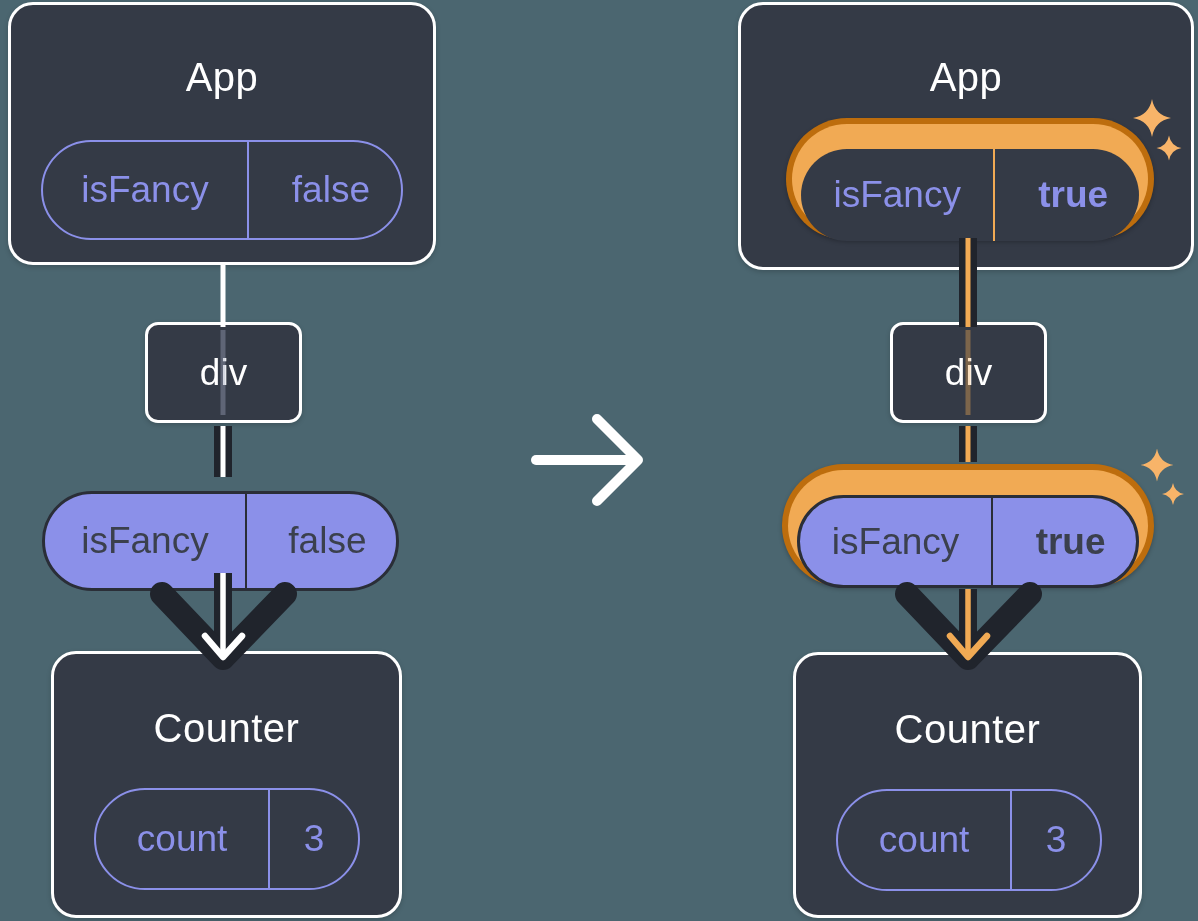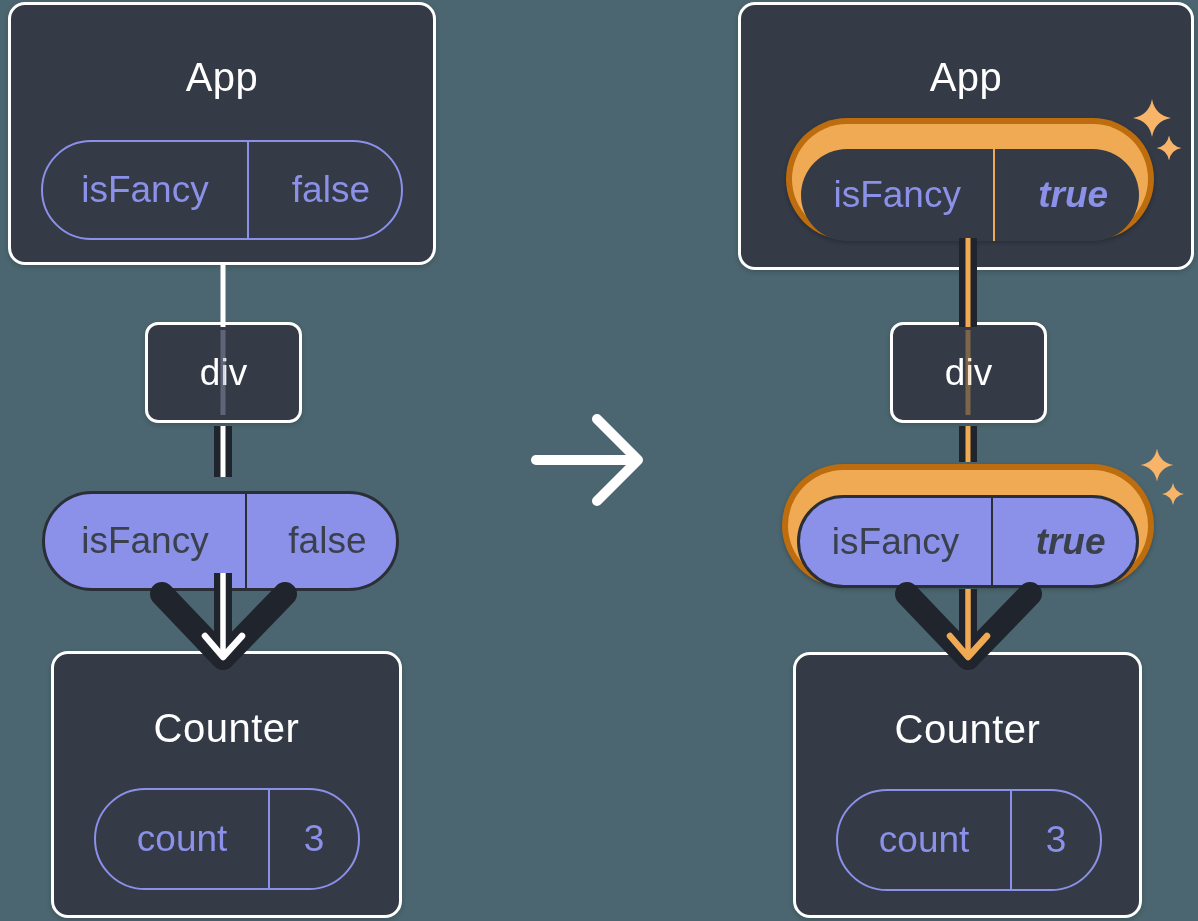--- a/index.html
+++ b/index.html
@@ -24,21 +24,21 @@
     position:relative;
     width:1198px;
     height:921px;
     background:var(--bg);
     overflow:hidden;
   }
   .card{
     position:absolute;
     background:var(--card);
     border:3.5px solid var(--white);
-    border-radius:17px;
+    border-radius:25px;
     box-sizing:border-box;
     box-shadow:0 2px 5px rgba(0,0,0,0.18);
   }
   .card-title{
     position:absolute;
     left:0; right:0;
     text-align:center;
     color:var(--white);
     font-size:40px;
     font-weight:500;
@@ -88,21 +88,21 @@
     border:3px solid var(--pill-border);
     color:var(--dark-text);
   }
   .pill--solid .cell--key{border-right:2.5px solid var(--pill-border);}
   .pill--dark{
     background:var(--card);
     color:var(--purple);
     border:none;
   }
   .pill--dark .cell--key{border-right:2.5px solid var(--orange-light);}
-  .v-bold{font-weight:700;font-style:italic;}
+  .v-bold{font-weight:700;}
   .hl-outer{
     position:absolute;
     background:var(--orange-dark);
     border-radius:999px;
     padding:6px;
     box-sizing:border-box;
     box-shadow:0 2px 4px rgba(0,0,0,0.25);
   }
   .hl-inner{
     background:var(--orange-light);

